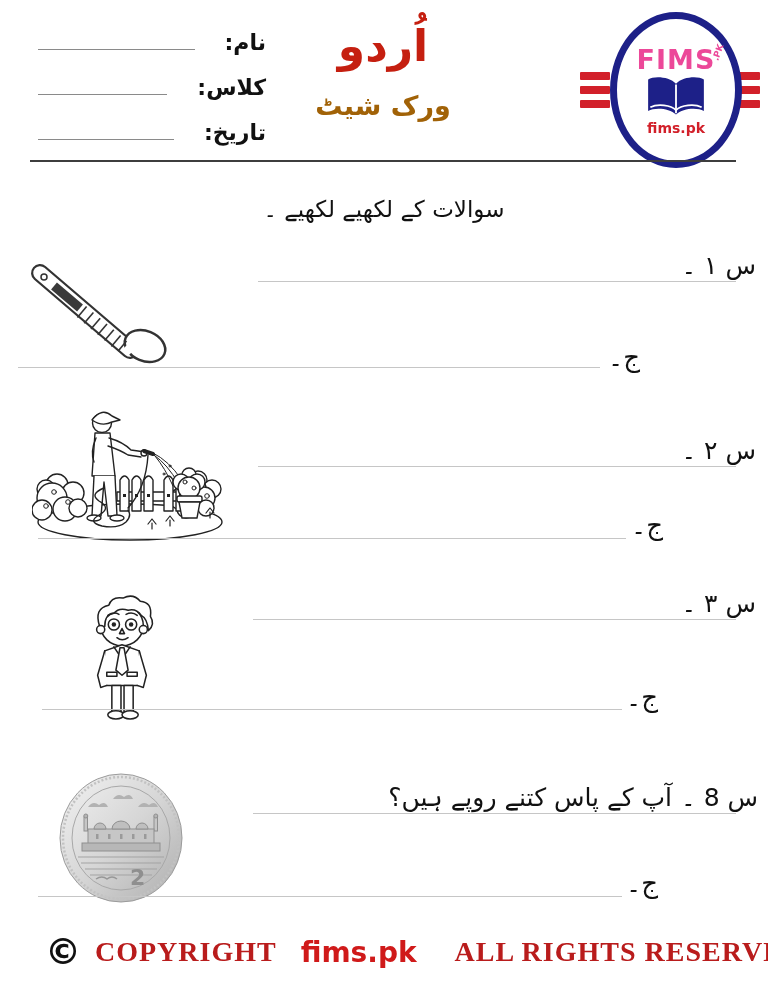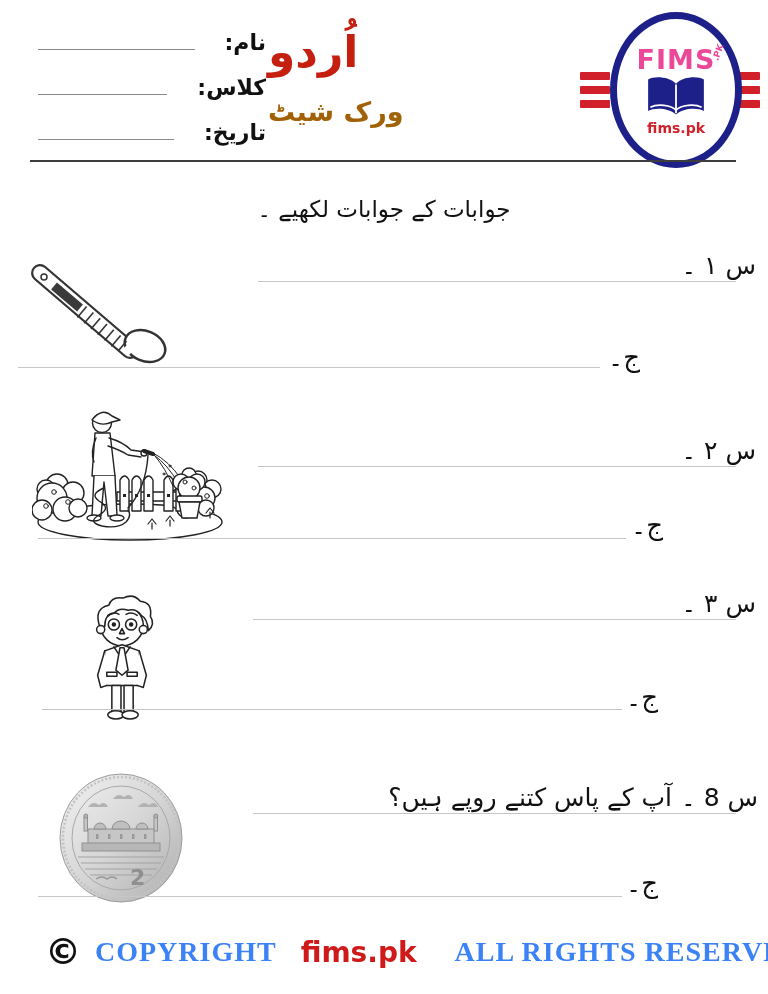--- a/index.html
+++ b/index.html
@@ -5,21 +5,21 @@
   html,body{margin:0;padding:0;background:#fff;}
   .page{position:relative;width:768px;height:994px;background:#fff;overflow:hidden;
         font-family:"DejaVu Sans",sans-serif;color:#111;}
 
   
   .hdr-fields{position:absolute;top:12px;left:28px;width:238px;}
   .field-row{display:flex;direction:rtl;align-items:flex-end;height:45px;gap:20px;}
   .field-label{font-size:22px;font-weight:bold;white-space:nowrap;padding-bottom:2px;}
   .field-line{flex:1;border-bottom:1.5px solid #8a8a8a;margin:0 10px 7px 10px;}
 
-  .title-block{position:absolute;top:28px;left:268px;width:230px;text-align:left;}
+  .title-block{position:absolute;top:22px;left:268px;width:230px;text-align:center;}
   .title-1{font-size:44px;font-weight:bold;color:#c51f10;line-height:1.1;}
   .title-2{font-size:27px;font-weight:bold;color:#a16207;line-height:1.2;margin-top:20px;}
 
   .logo{position:absolute;top:10px;left:580px;width:180px;height:152px;}
   .logo-bars{position:absolute;top:62px;width:30px;display:flex;flex-direction:column;gap:6px;}
   .logo-bars span{display:block;height:8px;background:#d2202a;border-radius:1px;}
   .bars-left{left:0;}
   .bars-right{right:0;}
   .logo-circle{position:absolute;left:30px;top:2px;width:118px;height:142px;
     border:7px solid #1d2088;border-radius:50%;background:#fff;
@@ -65,21 +65,21 @@
   .q4-alabel{right:110px;top:868px;}
   .q4-aline{left:38px;top:896px;width:584px;}
 
   .q-img svg{width:100%;height:100%;display:block;}
 
   
   .footer{position:absolute;left:45px;right:45px;top:934px;display:flex;
     align-items:center;gap:14px;white-space:nowrap;}
   .f-sym{font-size:36px;font-weight:bold;color:#111;line-height:1;}
   .f-copy,.f-rights{font-family:"Liberation Serif","DejaVu Serif",serif;font-weight:bold;
-    font-size:28px;color:#3b82f6;letter-spacing:1px;}
+    font-size:28px;color:#b91c1c;letter-spacing:1px;}
   .f-site{font-size:28px;font-weight:bold;color:#d01a1a;margin:0 10px;}
   .f-rights{margin-left:14px;}
 </style>
 </head>
 <body>
 
 <div class="page">
 
   <div class="hdr-fields">
     <div class="field-row">
@@ -121,21 +121,21 @@
         <path d="M45 13 C36 3 15 2 7 7 L7 50 C16 45 36 46 45 55 C54 46 74 45 83 50 L83 7 C75 2 54 3 45 13 Z" fill="#1d2088"></path>
         <path d="M45 14 V53" stroke="#fff" stroke-width="2.5"></path>
         <path d="M10 45 C20 40 38 42 45 49 C52 42 70 40 80 45" stroke="#fff" stroke-width="2.5" fill="none"></path>
       </svg>
       <div class="logo-site">fims.pk</div>
     </div>
   </div>
 
   <div class="divider"></div>
 
-  <div class="instruction" dir="rtl">جوابات کے جوابات لکھیے ۔</div>
+  <div class="instruction" dir="rtl">سوالات کے لکھیے لکھیے ۔</div>
 
   <div class="q-img q1-img">
     <svg viewBox="0 0 162 106">
       <line x1="22" y1="13" x2="112" y2="90" stroke="#333" stroke-width="18" stroke-linecap="round"></line>
       <line x1="22" y1="13" x2="112" y2="90" stroke="#fff" stroke-width="13.5" stroke-linecap="round"></line>
       <ellipse cx="127" cy="86" rx="21" ry="15" transform="rotate(22 127 86)" fill="#fff" stroke="#333" stroke-width="2.5"></ellipse>
       <line x1="108" y1="86" x2="114" y2="92" stroke="#fff" stroke-width="10"></line>
       <line x1="36" y1="26" x2="62" y2="48" stroke="#3a3a3a" stroke-width="9"></line>
       <g stroke="#333" stroke-width="1.6">
         <line x1="68.6" y1="46.6" x2="59.4" y2="57.4"></line>

